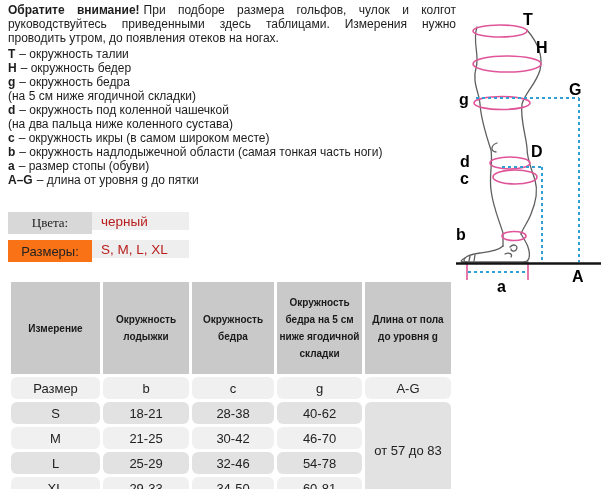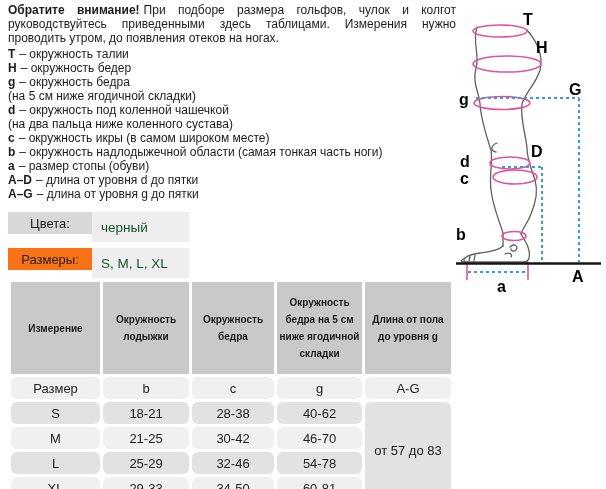--- a/index.html
+++ b/index.html
@@ -12,23 +12,23 @@
   .intro-p{margin:0 0 2px 0;text-align:justify;}
   .intro-p b{margin-right:4px;}
   .def-line{white-space:nowrap;}
   .def-line b{margin-right:4px;}
   .def-line b:empty{margin-right:0;}
   
   .colors{position:absolute;left:8px;top:212px;}
   .crow{display:flex;margin-bottom:6px;}
   .crow .lbl{width:84px;height:22px;display:flex;align-items:center;justify-content:center;
              font-size:13px;color:#222;}
-  .crow .val{width:88px;height:30px;display:flex;align-items:center;padding-left:9px;
-             font-size:13.5px;color:#14532d;}
-  .crow.r1 .lbl{background:#d8d8d8;}
+  .crow .val{width:88px;height:18px;display:flex;align-items:center;padding-left:9px;
+             font-size:13.5px;color:#b91c1c;}
+  .crow.r1 .lbl{background:#d8d8d8;font-family:Liberation Serif, serif;}
   .crow.r2 .lbl{background:#f97316;}
   .crow .val{background:#eeeeee;}
   
   .size-table{
     position:absolute;left:8px;top:279px;width:446px;
     border-collapse:separate;border-spacing:3px;table-layout:fixed;
     font-size:13px;color:#222;
   }
   .size-table th{
     background:#c9c9c9;font-weight:bold;text-align:center;vertical-align:middle;
@@ -57,21 +57,20 @@
     <p class="intro-p"><b>Обратите внимание!</b><span>При подборе размера гольфов, чулок и колгот руководствуйтесь приведенными здесь таблицами. Измерения нужно проводить утром, до появления отеков на ногах.</span></p>
     <div class="def-line"><b>T</b><span>– окружность талии</span></div>
     <div class="def-line"><b>H</b><span>– окружность бедер</span></div>
     <div class="def-line"><b>g</b><span>– окружность бедра</span></div>
     <div class="def-line"><b></b><span>(на 5 см ниже ягодичной складки)</span></div>
     <div class="def-line"><b>d</b><span>– окружность под коленной чашечкой</span></div>
     <div class="def-line"><b></b><span>(на два пальца ниже коленного сустава)</span></div>
     <div class="def-line"><b>c</b><span>– окружность икры (в самом широком месте)</span></div>
     <div class="def-line"><b>b</b><span>– окружность надлодыжечной области (самая тонкая часть ноги)</span></div>
     <div class="def-line"><b>a</b><span>– размер стопы (обуви)</span></div>
-    <div class="def-line"><b>A–D</b><span>– длина от уровня d до пятки</span></div>
     <div class="def-line"><b>A–G</b><span>– длина от уровня g до пятки</span></div>
   </div>
 
   <div class="colors">
     <div class="crow r1">
       <div class="lbl">Цвета:</div>
       <div class="val">черный</div>
     </div>
     <div class="crow r2">
       <div class="lbl">Размеры:</div>

